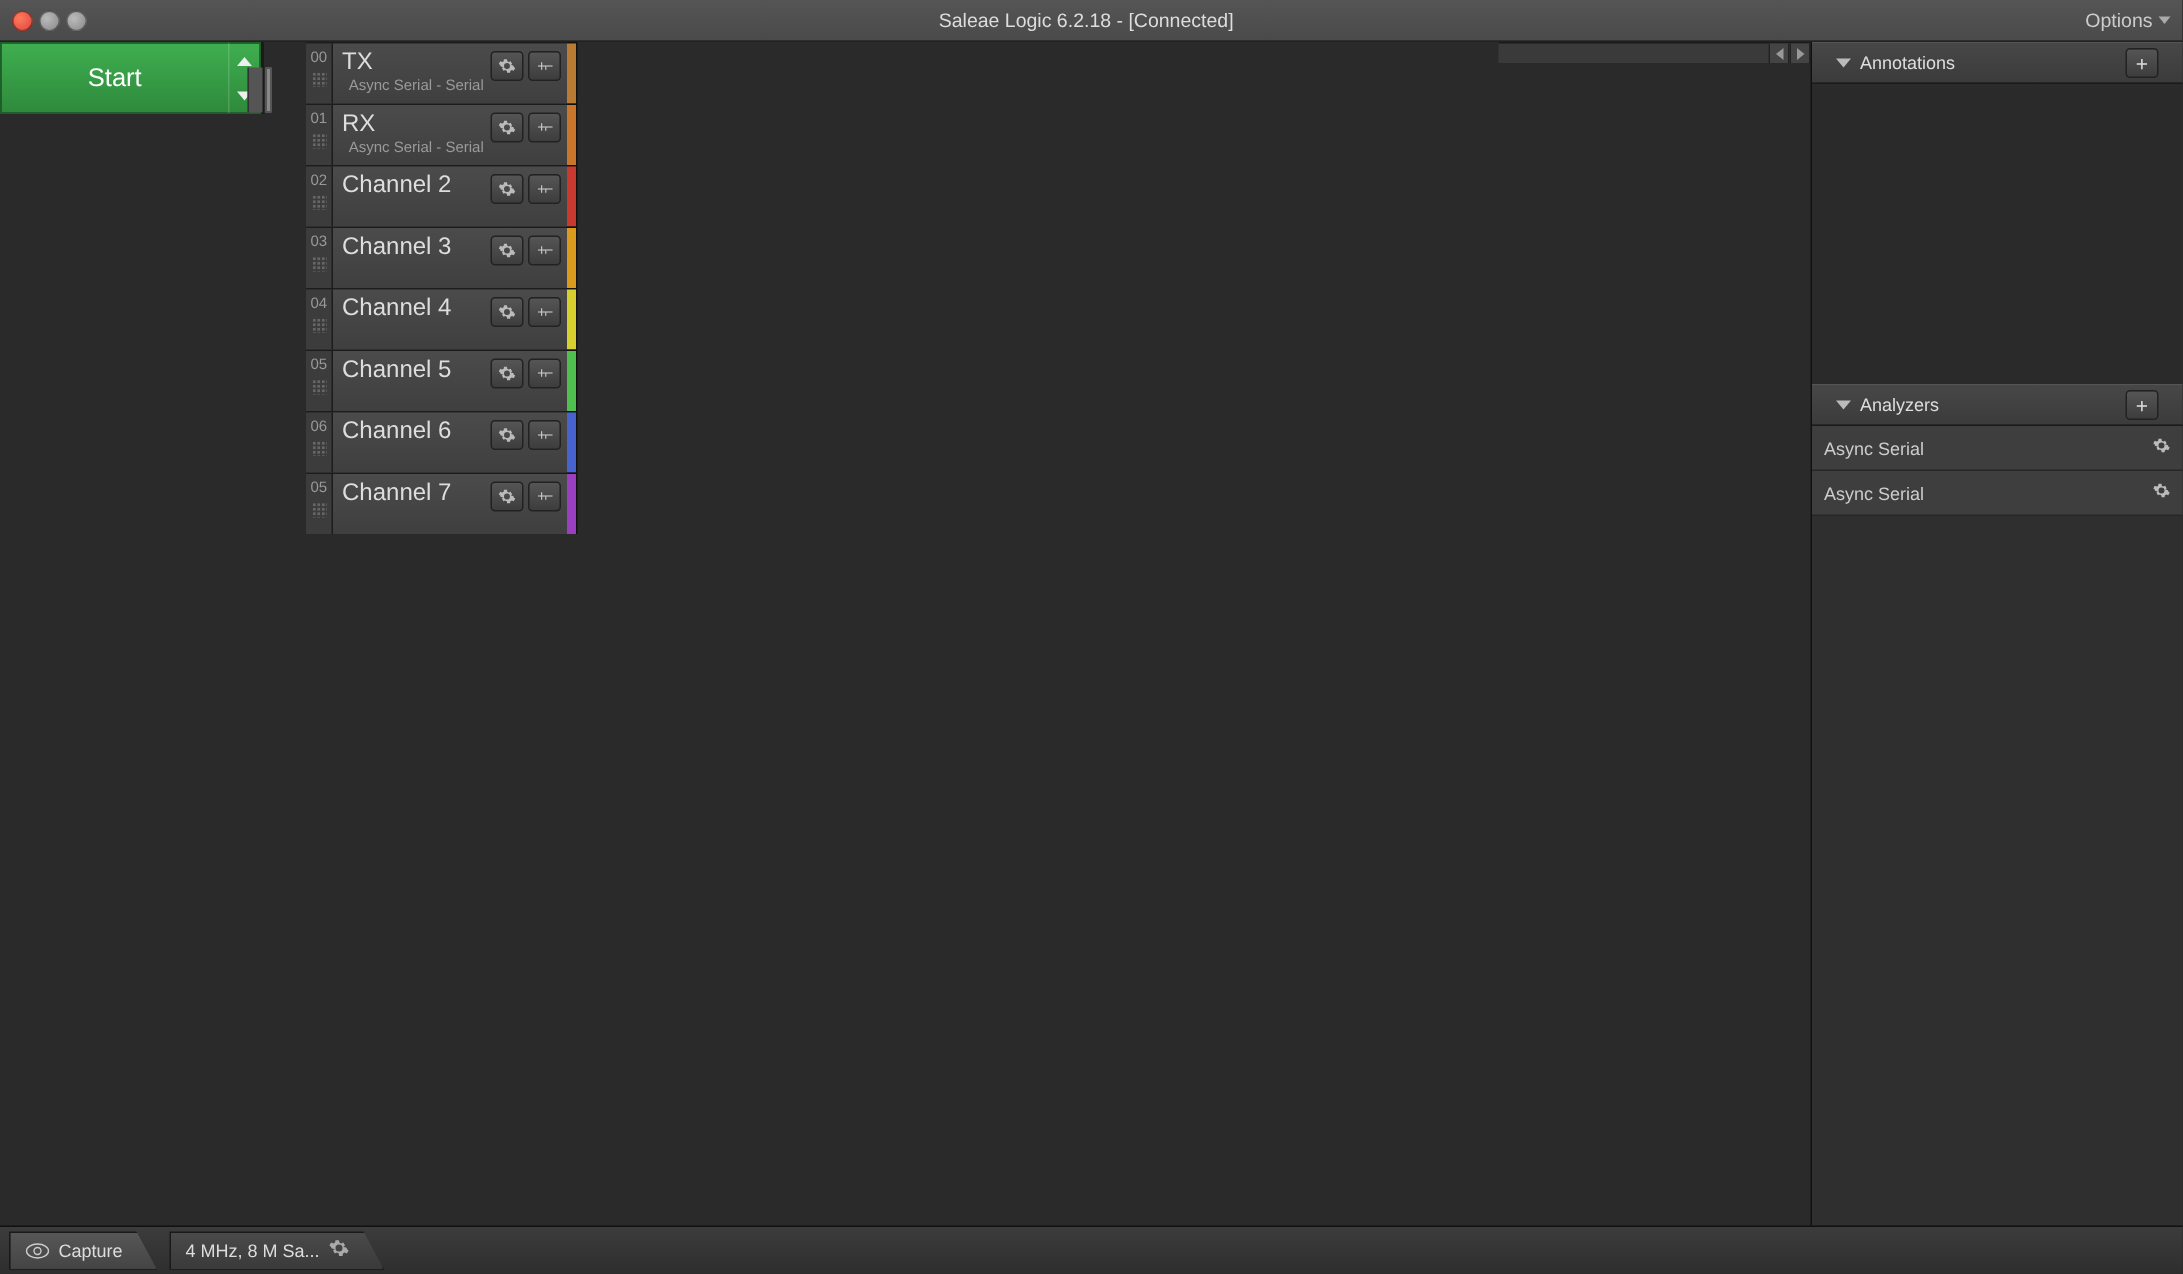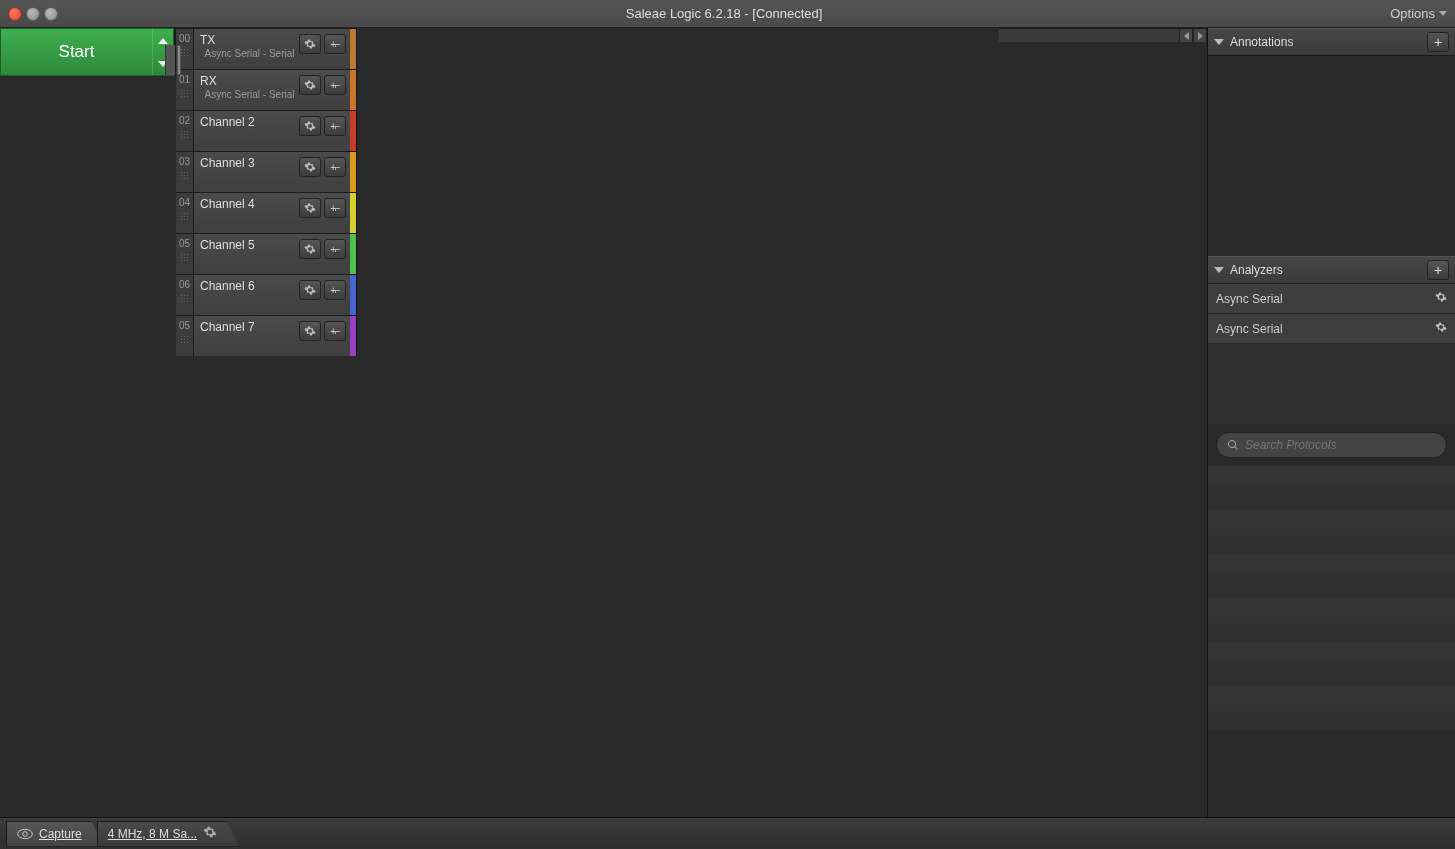--- a/index.html
+++ b/index.html
@@ -64,21 +64,21 @@
   .timeline-marker {
     position:absolute; left:2px; top:0; bottom:0; width:4px;
     background:#888; border:1px solid #555;
   }
   .timeline-scroll-right {
     position:absolute; right:0; top:0; bottom:0; width:10px;
     background:#555; border-left:1px solid #333;
   }
 
   
-  .channels-wrap { display:flex; flex:0 0 auto; }
+  .channels-wrap { display:flex; flex:0 0 auto;margin-left:28px; }
   .channel-list { width:174px; }
   .waveform-col { flex:1; display:flex; flex-direction:column; min-width:0; position:relative;}
 
   .channel-row {
     height:41px; display:flex; align-items:stretch;
     border-top:1px solid #1c1c1c;
   }
   .ch-index {
     width:18px; background:#3c3c3c; color:#999;
     font-size:10px; display:flex; flex-direction:column;
@@ -88,21 +88,21 @@
   .ch-grip { margin-top:4px; width:10px; height:10px;
     background-image: radial-gradient(#666 1px, transparent 1px);
     background-size:3px 3px;
   }
   .ch-body {
     flex:1; background:linear-gradient(#4b4b4b,#3f3f3f);
     display:flex; align-items:flex-start; padding:4px 4px 0 6px;
     position:relative;
   }
   .ch-names { flex:1; }
-  .ch-name { font-size:12px; color:#ddd; }
+  .ch-name { font-size:16px; color:#ddd; }
   .ch-sub  { font-size:10px; color:#9a9a9a; margin-top:1px;text-align:center;}
   .ch-btns { display:flex; gap:3px; margin-top:1px;}
   .mini-btn{
     width:22px;height:20px;border:1px solid #222;border-radius:3px;
     background:linear-gradient(#555,#3d3d3d);
     display:flex;align-items:center;justify-content:center;
     color:#ccc;font-size:10px;cursor:pointer;
   }
   .mini-btn svg{width:12px;height:12px;fill:#bbb;}
 
@@ -140,21 +140,21 @@
   .hs-tri-r{width:0;height:0;border-top:4px solid transparent;border-bottom:4px solid transparent;border-left:5px solid #999;}
 
   
   .right-panels {
     width:248px; background:#2f2f2f; border-left:1px solid #111;
     display:flex; flex-direction:column;
   }
   .panel-header{
     height:28px; background:linear-gradient(#474747,#3b3b3b);
     border-top:1px solid #555; border-bottom:1px solid #1a1a1a;
-    display:flex; align-items:center; padding:0 6px;
+    display:flex; align-items:center; padding:0 16px;
     font-size:12px; color:#ddd;
   }
   .panel-header .disc{
     width:0;height:0;border-left:5px solid transparent;border-right:5px solid transparent;border-top:6px solid #bbb;
     margin-right:6px;
   }
   .panel-header .spacer{flex:1;}
   .panel-header .hdr-btn{
     width:22px;height:20px;border:1px solid #222;border-radius:3px;
     background:linear-gradient(#555,#3d3d3d); color:#ddd;
@@ -187,22 +187,22 @@
   .decoded-row{
     height:22px; border-bottom:1px solid #303030; background:#343434;
   }
   .decoded-row:nth-child(even){background:#303030;}
 
   
   .bottombar{
     position:absolute; left:0; right:0; bottom:0; height:32px;
     background:linear-gradient(#3c3c3c,#2e2e2e);
     border-top:1px solid #111;
-    display:flex; align-items:center; padding-left:6px; gap:0;
-    font-size:12px; color:#ddd;text-decoration:underline;
+    display:flex; align-items:center; padding-left:6px; gap:16px;
+    font-size:12px; color:#ddd;
   }
   .tab{
     height:26px; display:flex; align-items:center; gap:6px;
     background:linear-gradient(#4a4a4a,#3a3a3a);
     border:1px solid #1a1a1a; padding:0 10px 0 10px;
     position:relative; margin-right:-8px;
     clip-path: polygon(0 0, calc(100% - 14px) 0, 100% 100%, 0 100%);
     padding-right:22px;
   }
   .tab.active{ background:linear-gradient(#565656,#444); }
@@ -512,44 +512,20 @@
         <div class="analyzer-item">
           <span>Async Serial</span>
           <span class="spacer"></span>
           <span><svg class="gear" viewBox="0 0 24 24">
               <path d="M12 8a4 4 0 1 0 0 8 4 4 0 0 0 0-8zm9 4a7 7 0 0 1-.1 1.2l2.1 1.6-2 3.4-2.5-1a7 7 0 0 1-2 1.2l-.4 2.6h-4l-.4-2.6a7 7 0 0 1-2-1.2l-2.5 1-2-3.4 2.1-1.6A7 7 0 0 1 3 12a7 7 0 0 1 .1-1.2L1 9.2l2-3.4 2.5 1a7 7 0 0 1 2-1.2L8 3h4l.4 2.6a7 7 0 0 1 2 1.2l2.5-1 2 3.4-2.1 1.6A7 7 0 0 1 21 12z"></path>
             </svg></span>
         </div>
       </div>
     <div class="analyzer-spare"></div>
 
-    <div class="panel-body decoded">
-      <div class="search-wrap">
-        <div class="search-box">
-          <svg class="mag-icon" viewBox="0 0 24 24">
-              <path fill="#aaa" d="M10 2a8 8 0 1 0 4.9 14.3l5.4 5.4 1.4-1.4-5.4-5.4A8 8 0 0 0 10 2zm0 2a6 6 0 1 1 0 12 6 6 0 0 1 0-12z"></path>
-            </svg>
-          <input placeholder="Search Protocols" style="">
-        </div>
-      </div>
-      <div class="decoded-list">
-        <div class="decoded-row"></div>
-        <div class="decoded-row"></div>
-        <div class="decoded-row"></div>
-        <div class="decoded-row"></div>
-        <div class="decoded-row"></div>
-        <div class="decoded-row"></div>
-        <div class="decoded-row"></div>
-        <div class="decoded-row"></div>
-        <div class="decoded-row"></div>
-        <div class="decoded-row"></div>
-        <div class="decoded-row"></div>
-        <div class="decoded-row"></div>
-      </div>
-    </div>
 
   </div>
 </div>
 
 <div class="bottombar">
   <div class="tab active">
     <svg class="eye-icon" viewBox="0 0 24 16">
       <ellipse cx="12" cy="8" rx="11" ry="7" fill="none" stroke="#ccc" stroke-width="1.4"></ellipse>
       <circle cx="12" cy="8" r="3.5"></circle>
     </svg>

